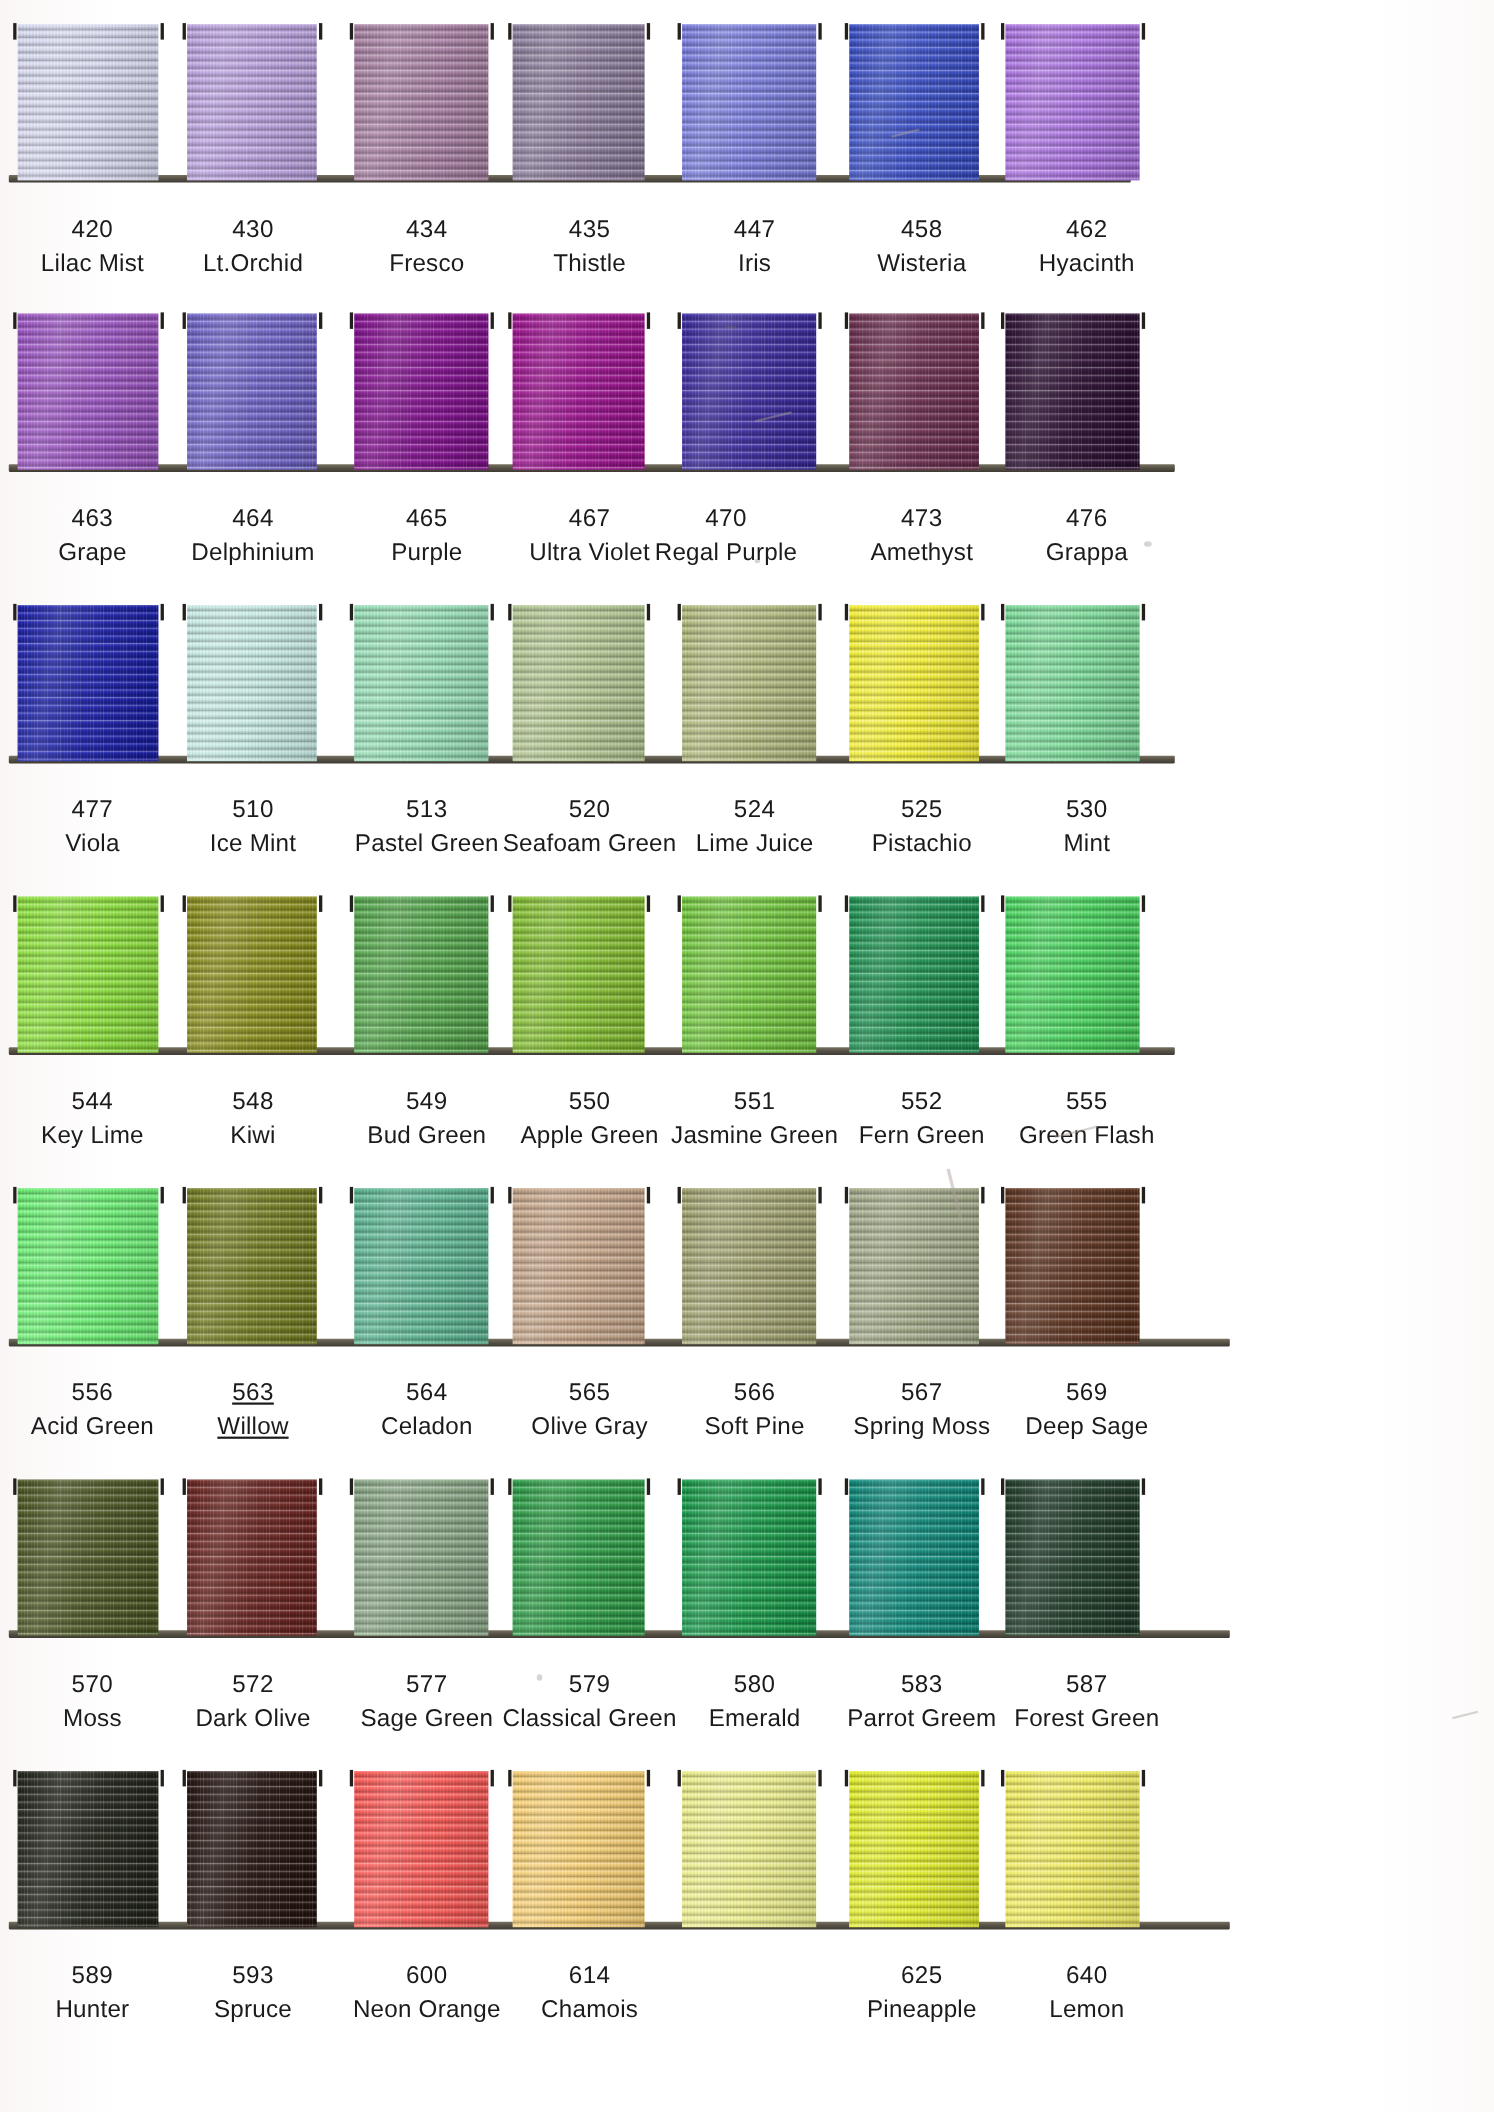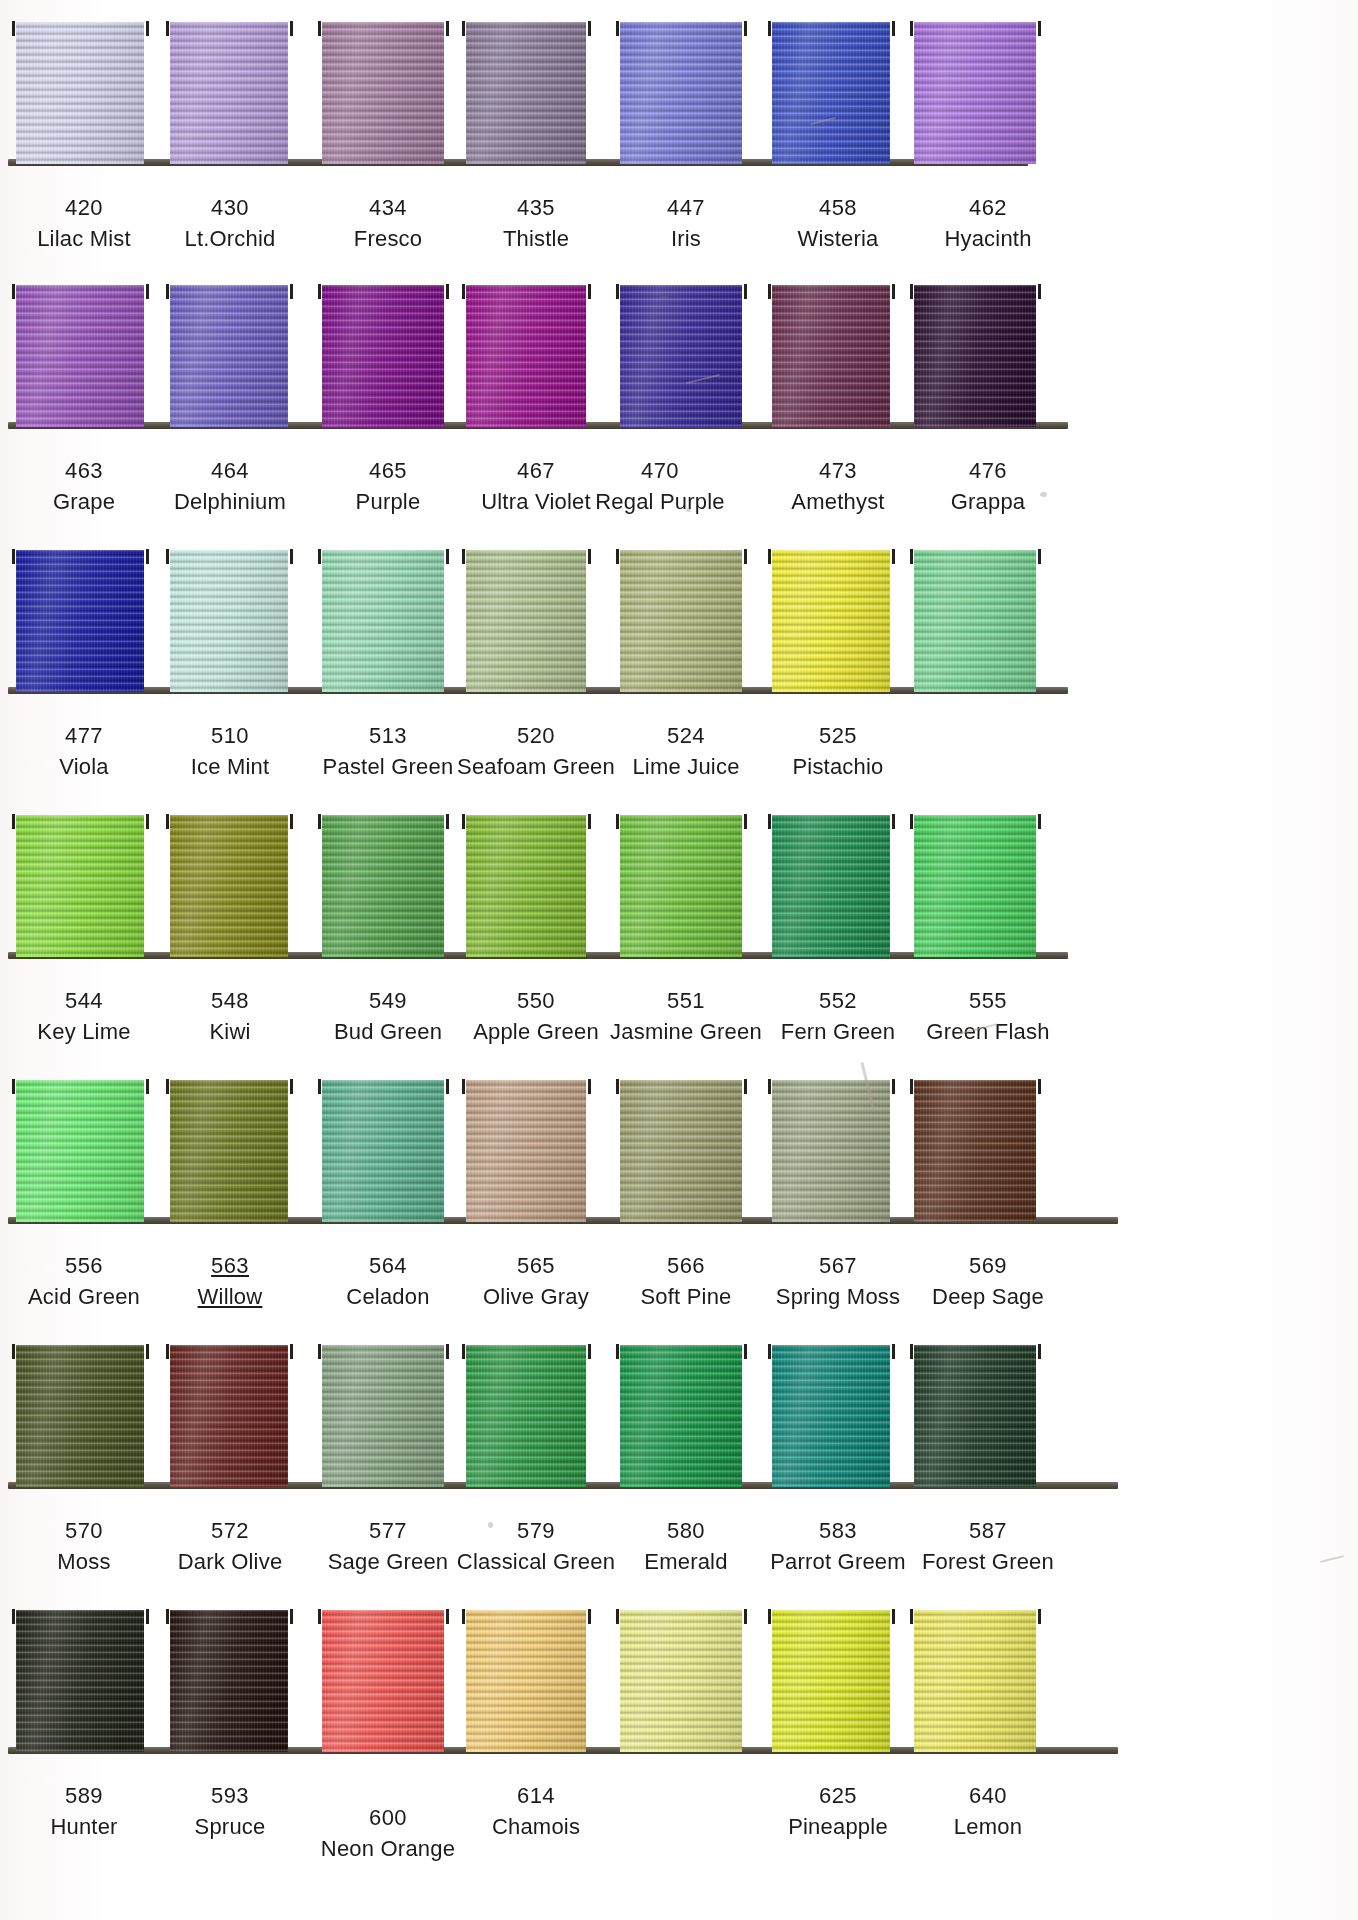--- a/index.html
+++ b/index.html
@@ -390,20 +390,24 @@
           <div class="name">Seafoam Green</div>
         </div>
         <div class="caption" style="left: 586px;">
           <div class="code">524</div>
           <div class="name">Lime Juice</div>
         </div>
         <div class="caption" style="left: 738px;">
           <div class="code">525</div>
           <div class="name">Pistachio</div>
         </div>
+        <div class="caption" style="left: 888px;">
+          <div class="code">530</div>
+          <div class="name">Mint</div>
+        </div>
       </div>
     </div>
     <div class="row row-4">
       <div class="strip">
         <div class="rail"></div>
         <div class="swatches">
           <div class="swatch" title="544 Key Lime" style="left: 16px; width: 128px; background: rgb(140, 224, 60);">
             <div class="fabric"></div>
             <div class="sheen"></div>
           </div>
@@ -686,21 +690,21 @@
       </div>
       <div class="captions">
         <div class="caption" style="left: -16px;">
           <div class="code">589</div>
           <div class="name">Hunter</div>
         </div>
         <div class="caption" style="left: 130px;">
           <div class="code">593</div>
           <div class="name">Spruce</div>
         </div>
-        <div class="caption" style="left: 288px; margin-top: 22px;">
+        <div class="caption" style="left: 288px;">
           <div class="code">600</div>
           <div class="name">Neon Orange</div>
         </div>
         <div class="caption" style="left: 436px;">
           <div class="code">614</div>
           <div class="name">Chamois</div>
         </div>
         <div class="caption" style="left: 738px;">
           <div class="code">625</div>
           <div class="name">Pineapple</div>

